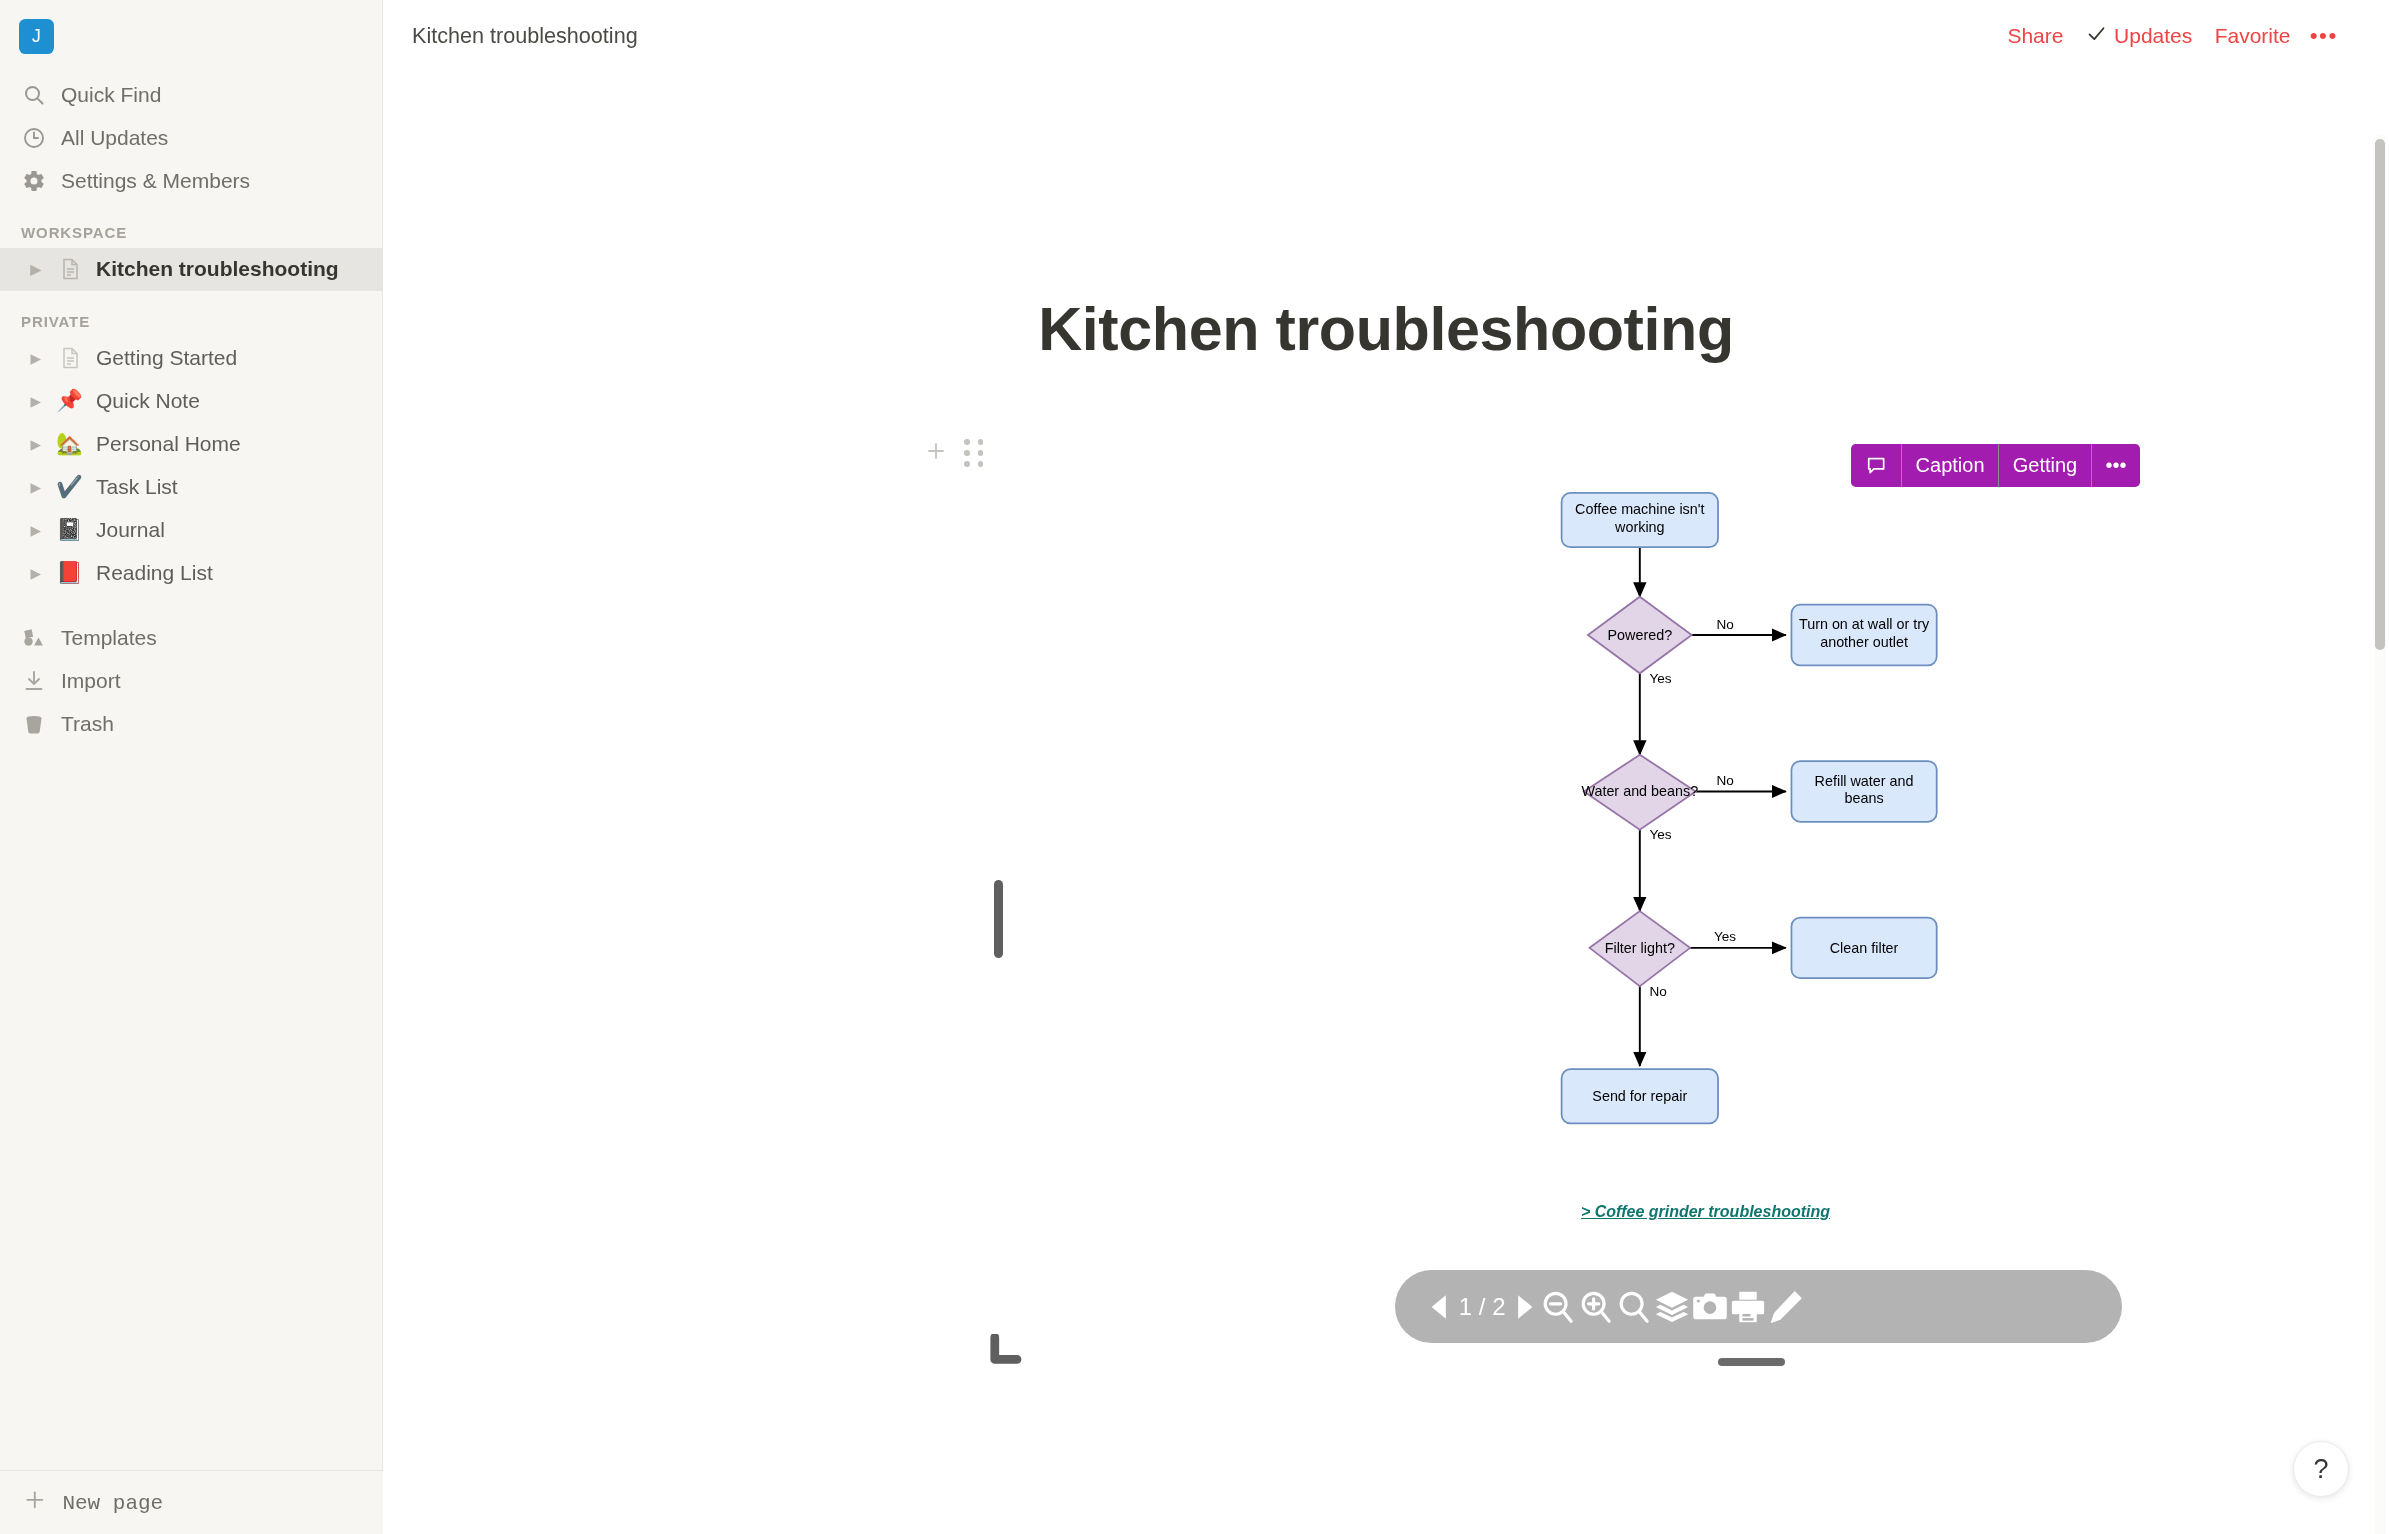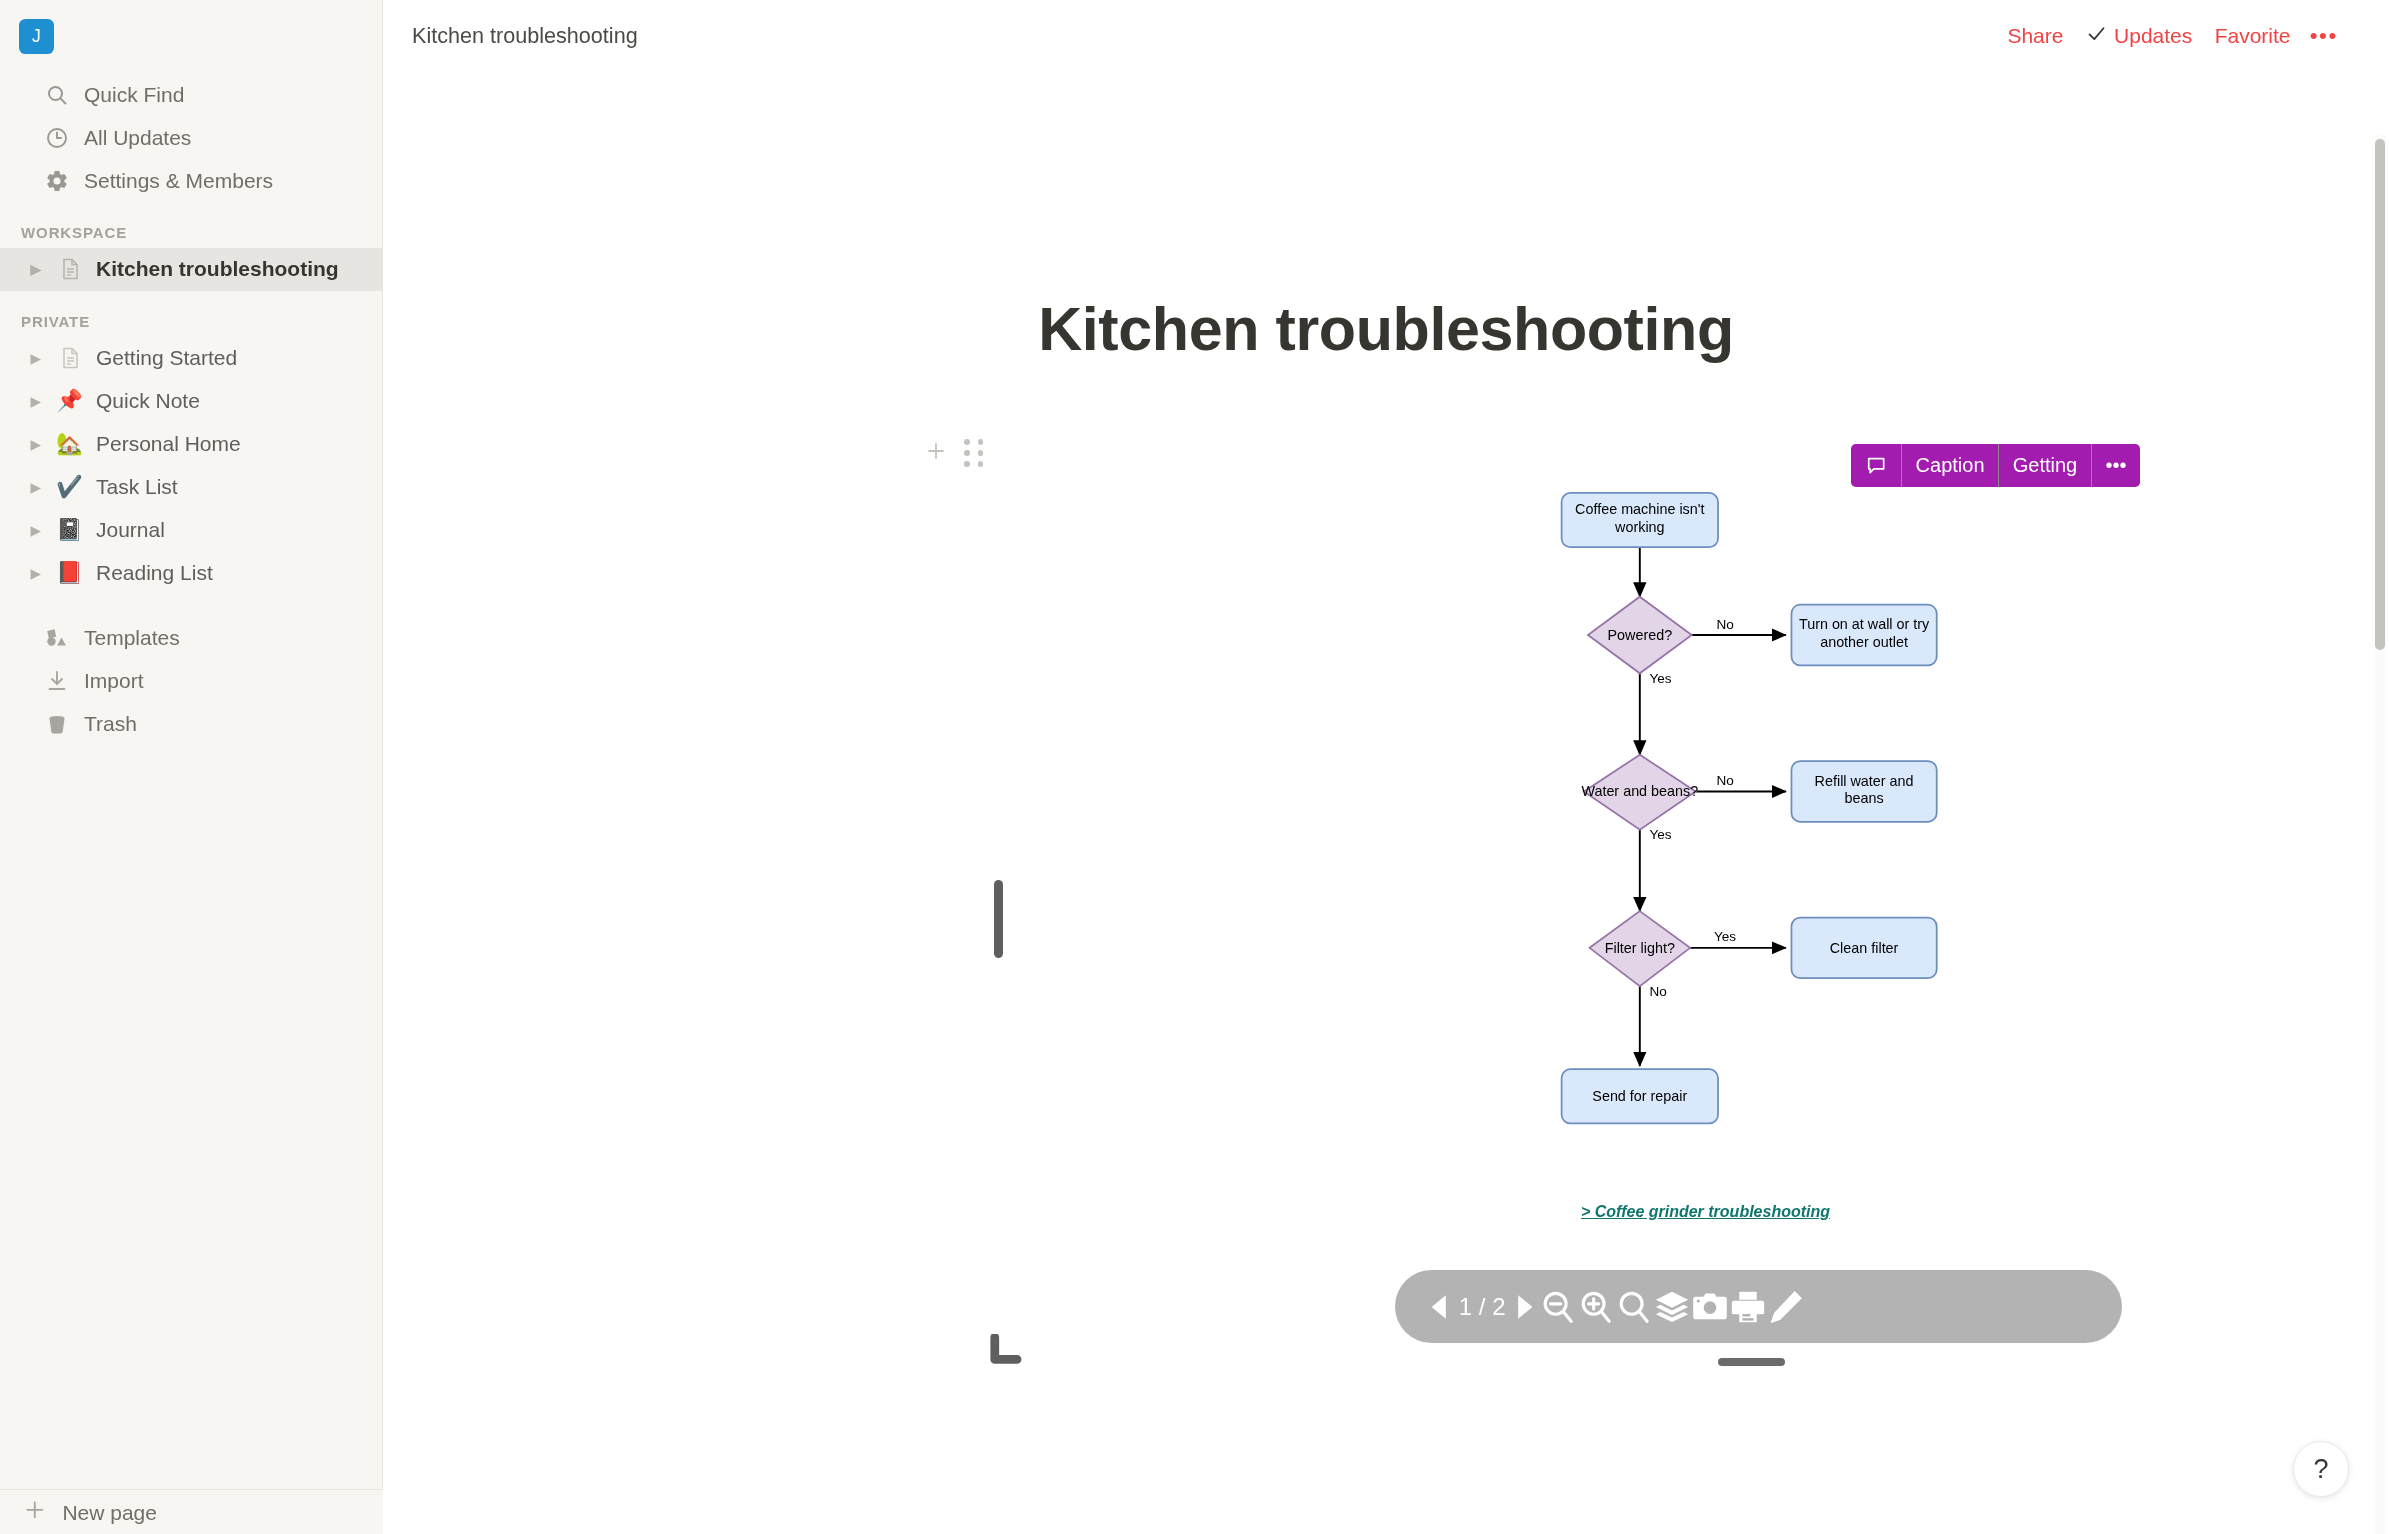--- a/index.html
+++ b/index.html
@@ -27,21 +27,20 @@
     background: #1e90d2; color: #fff;
     display: flex; align-items: center; justify-content: center;
     font-size: 17.6px; font-weight: 400; line-height: 1;
   }
 
   .nav-row {
     display: flex; align-items: center;
     height: 43px; padding-left: 21px; gap: 14.4px;
     color: #6f6e69; font-size: 21px;
     cursor: pointer;
-    margin-left: 23px;
   }
   .nav-row .ico { width: 25.6px; height: 25.6px; flex: 0 0 25.6px; display:flex; align-items:center; justify-content:center; }
   .nav-row svg { display: block; }
 
   .sect-label {
     font-size: 15px; letter-spacing: 0.9px; font-weight: 700;
     color: #a5a29a; padding-left: 21px;
     margin-top: 22.4px; margin-bottom: 6.4px;
   }
 
@@ -53,25 +52,25 @@
   .page-row.active { background: #e7e5e1; font-weight: 700; color: #37352f; }
   .tri {
     width: 17.6px; flex: 0 0 17.6px; display: flex; align-items: center; justify-content: center;
     color: #b4b1aa; font-size: 13.6px;
   }
   .pg-emoji { width: 29px; flex: 0 0 29px; font-size: 21.6px; line-height: 1; display:flex; align-items:center; justify-content:center;}
   .pg-doc { width: 29px; flex: 0 0 29px; display:flex; align-items:center; justify-content:center;}
   .spacer-28 { height: 22.4px; }
 
   #newpage {
-    position: absolute; left: 0; bottom: 0; width: 383px; height: 46px;
+    position: absolute; left: 0; bottom: 0; width: 383px; height: 65px;
     background: #f7f6f3;
     border-top: 0.8px solid #e8e6e1;
     display: flex; align-items: center; gap: 14.4px; padding-left: 22.4px;
-    color: #6f6e69; font-size: 21px; cursor: pointer;
+    color: #6f6e69; font-size: 21px; cursor: pointer; font-family: Liberation Mono, monospace;
   }
 
   
   #main {
     position: relative; flex: 1 1 auto; height: 1535px; background: #fff; overflow: hidden;
   }
   #topbar {
     height: 72px; display: flex; align-items: center; position: relative;
   }
   #breadcrumb {

